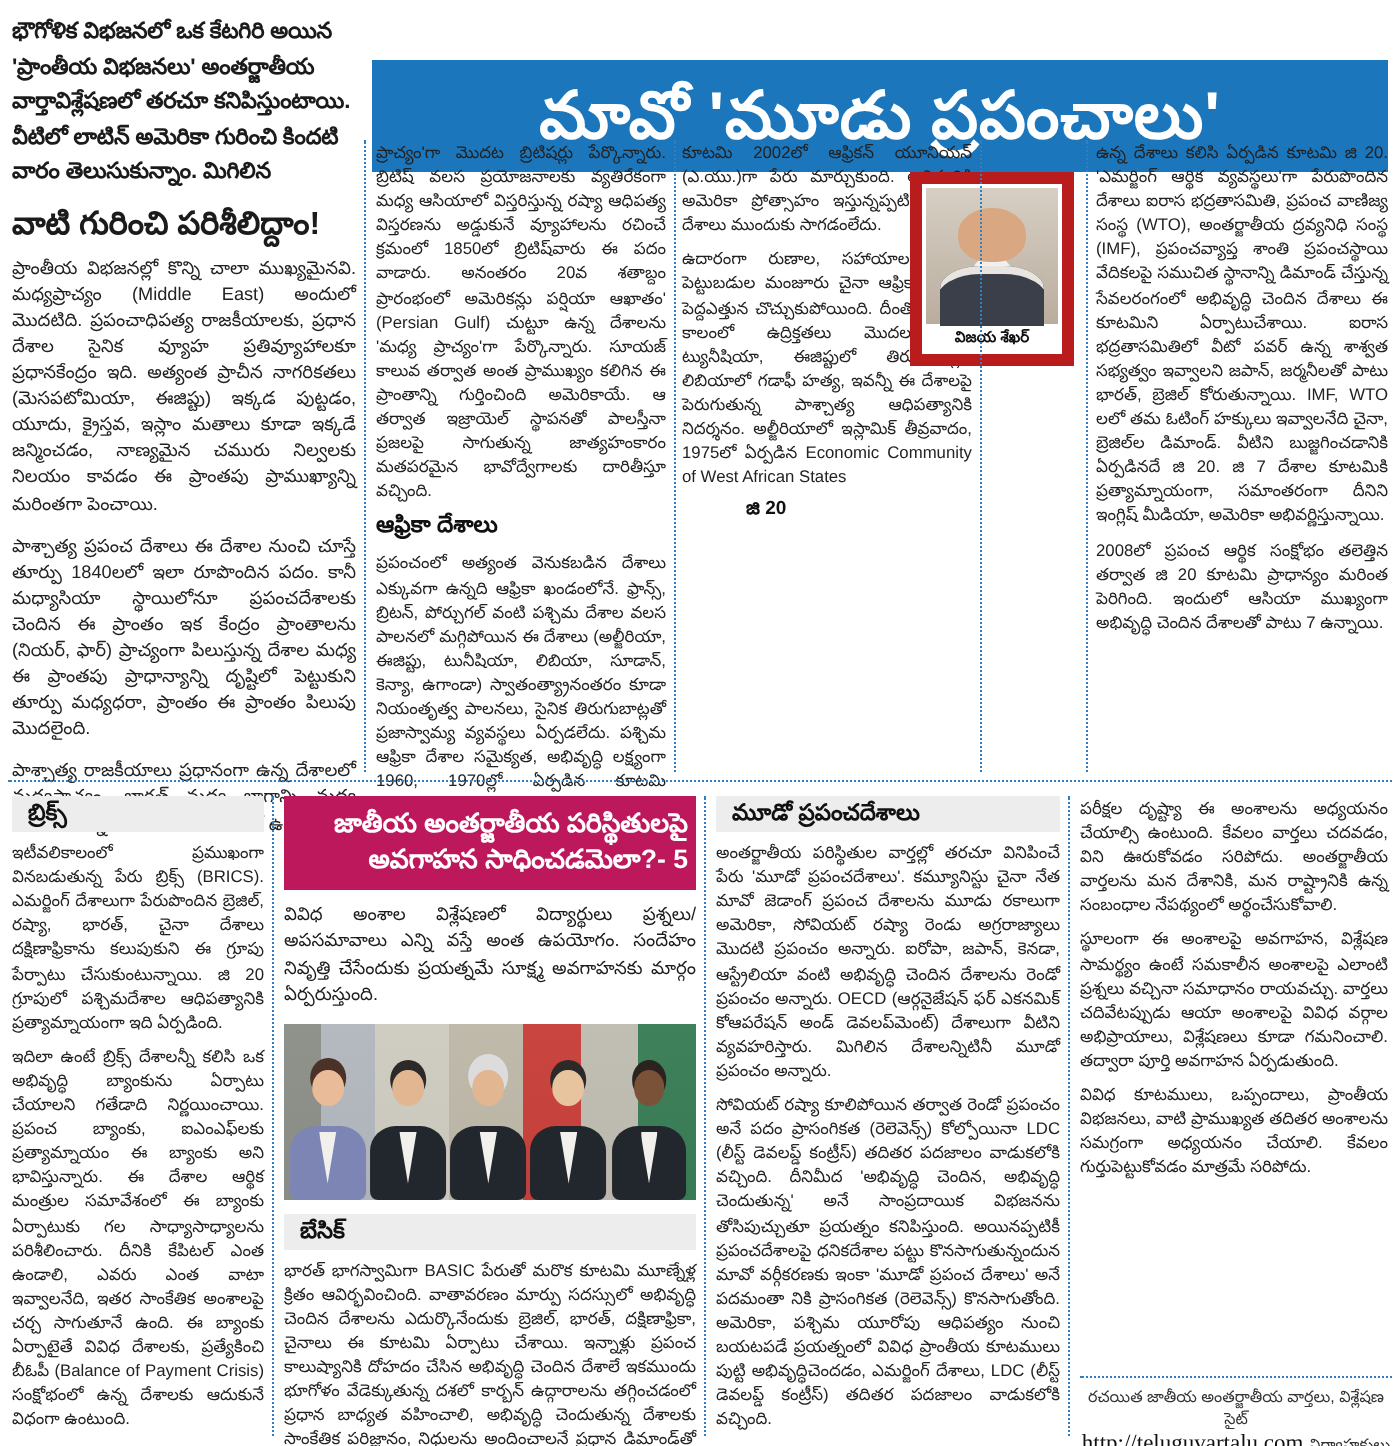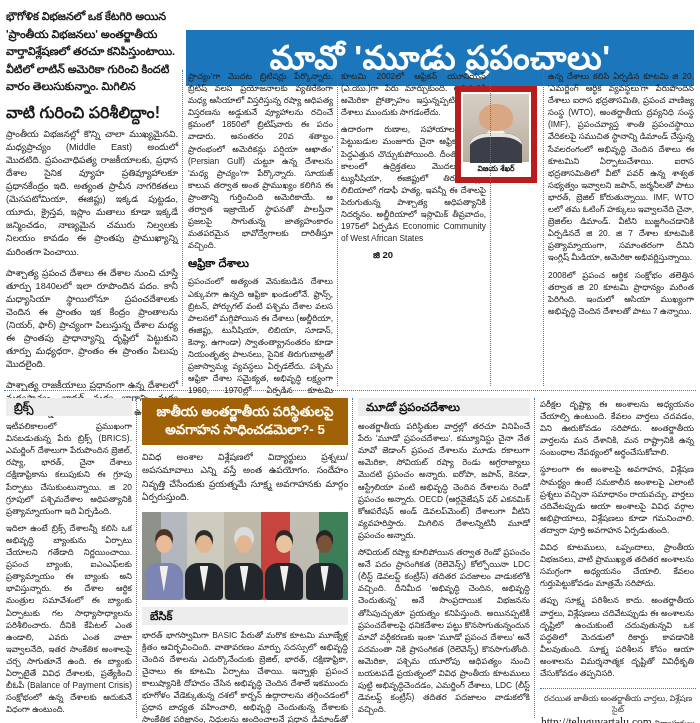--- a/index.html
+++ b/index.html
@@ -176,26 +176,26 @@
   .box-head-plain {
     font-size: 11.4px;
     font-weight: bold;
     color: #111;
     background: #ededed;
     padding: 3px 6px 3px 8px;
     margin: 0 0 4px 0;
   }
 
   .pink-banner {
-    background: #a16207;
+    background: #be185d;
     color: #ffffff;
     font-size: 13.3px;
     line-height: 18px;
     font-weight: bold;
-    text-align: center;
+    text-align: right;
     padding: 5px 4px 6px 4px;
     margin: 0 0 6px 0;
   }
 
   .bot-col {
     position: absolute;
     font-size: 8.4px;
     line-height: 12.1px;
     color: #222;
     text-align: justify;
@@ -414,21 +414,20 @@
     <div class="bot-col bcol3">
       <div class="box-head-plain">మూడో ప్రపంచదేశాలు</div>
       <p>అంతర్జాతీయ పరిస్థితుల వార్తల్లో తరచూ వినిపించే పేరు 'మూడో ప్రపంచదేశాలు'. కమ్యూనిస్టు చైనా నేత మావో జెడాంగ్ ప్రపంచ దేశాలను మూడు రకాలుగా అమెరికా, సోవియట్ రష్యా రెండు అగ్రరాజ్యాలు మొదటి ప్రపంచం అన్నారు. ఐరోపా, జపాన్, కెనడా, ఆస్ట్రేలియా వంటి అభివృద్ధి చెందిన దేశాలను రెండో ప్రపంచం అన్నారు. OECD (ఆర్గనైజేషన్ ఫర్ ఎకనమిక్ కోఆపరేషన్ అండ్ డెవలప్‌మెంట్) దేశాలుగా వీటిని వ్యవహరిస్తారు. మిగిలిన దేశాలన్నిటినీ మూడో ప్రపంచం అన్నారు.</p>
       <p>సోవియట్ రష్యా కూలిపోయిన తర్వాత రెండో ప్రపంచం అనే పదం ప్రాసంగికత (రెలెవెన్స్) కోల్పోయినా LDC (లీస్ట్ డెవలప్డ్ కంట్రీస్) తదితర పదజాలం వాడుకలోకి వచ్చింది. దీనిమీద 'అభివృద్ధి చెందిన, అభివృద్ధి చెందుతున్న' అనే సాంప్రదాయిక విభజనను తోసిపుచ్చుతూ ప్రయత్నం కనిపిస్తుంది. అయినప్పటికీ ప్రపంచదేశాలపై ధనికదేశాల పట్టు కొనసాగుతున్నందున మావో వర్గీకరణకు ఇంకా 'మూడో ప్రపంచ దేశాలు' అనే పదమంతా నికి ప్రాసంగికత (రెలెవెన్స్) కొనసాగుతోంది. అమెరికా, పశ్చిమ యూరోపు ఆధిపత్యం నుంచి బయటపడే ప్రయత్నంలో వివిధ ప్రాంతీయ కూటములు పుట్టి అభివృద్ధిచెందడం, ఎమర్జింగ్ దేశాలు, LDC (లీస్ట్ డెవలప్డ్ కంట్రీస్) తదితర పదజాలం వాడుకలోకి వచ్చింది.</p>
     </div>
 
     <div class="bot-col bcol4">
       <p>పరీక్షల దృష్ట్యా ఈ అంశాలను అధ్యయనం చేయాల్సి ఉంటుంది. కేవలం వార్తలు చదవడం, విని ఊరుకోవడం సరిపోదు. అంతర్జాతీయ వార్తలను మన దేశానికి, మన రాష్ట్రానికి ఉన్న సంబంధాల నేపథ్యంలో అర్థంచేసుకోవాలి.</p>
       <p>స్థూలంగా ఈ అంశాలపై అవగాహన, విశ్లేషణ సామర్థ్యం ఉంటే సమకాలీన అంశాలపై ఎలాంటి ప్రశ్నలు వచ్చినా సమాధానం రాయవచ్చు. వార్తలు చదివేటప్పుడు ఆయా అంశాలపై వివిధ వర్గాల అభిప్రాయాలు, విశ్లేషణలు కూడా గమనించాలి. తద్వారా పూర్తి అవగాహన ఏర్పడుతుంది.</p>
       <p>వివిధ కూటములు, ఒప్పందాలు, ప్రాంతీయ విభజనలు, వాటి ప్రాముఖ్యత తదితర అంశాలను సమగ్రంగా అధ్యయనం చేయాలి. కేవలం గుర్తుపెట్టుకోవడం మాత్రమే సరిపోదు.</p>
-      <p>తప్పు సూక్ష్మ పరిశీలన కాదు. అంతర్జాతీయ వార్తలు, విశ్లేషణలు చదివేటప్పుడు ఈ అంశాలను దృష్టిలో ఉంచుకుంటే చదువుతున్నవి ఒక పద్ధతిలో మెదడులో రికార్డు కావడానికి వీలవుతుంది. సూక్ష్మ పరిశీలన కోసం ఆయా అంశాలను విమర్శనాత్మక దృష్టితో వివిధీకృతి చేసుకోవడం తప్పనిసరి.</p>
     </div>
 
     <div class="v-dotted" style="left:136px; top:2px; height:320px;"></div>
     <div class="v-dotted" style="left:352px; top:2px; height:320px;"></div>
     <div class="v-dotted" style="left:534px; top:2px; height:320px;"></div>
 
     <div class="footer-block">
       <div class="footer-rule"></div>
       <div class="footer-line1">రచయిత జాతీయ అంతర్జాతీయ వార్తలు, విశ్లేషణ సైట్</div>
       <div class="footer-line2">

